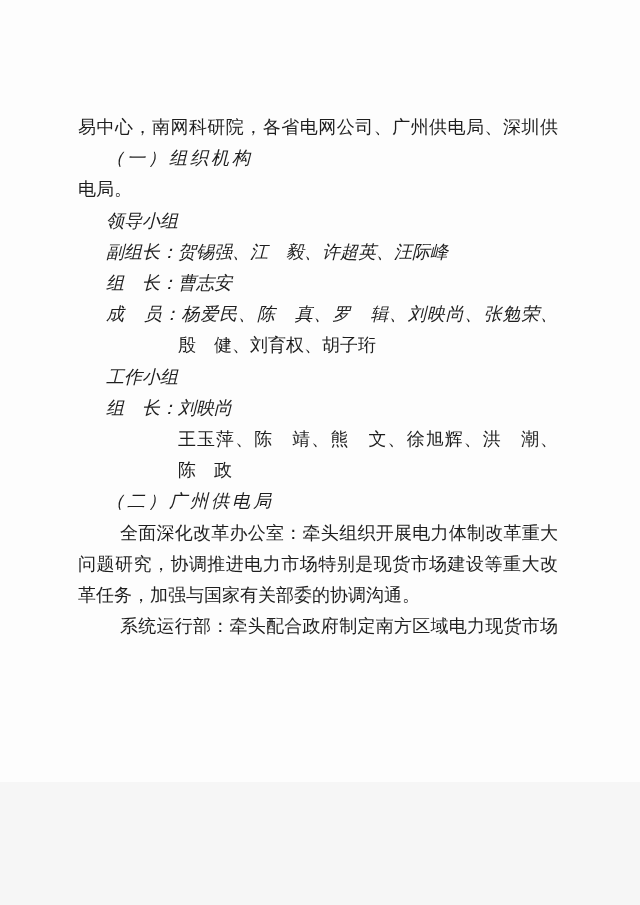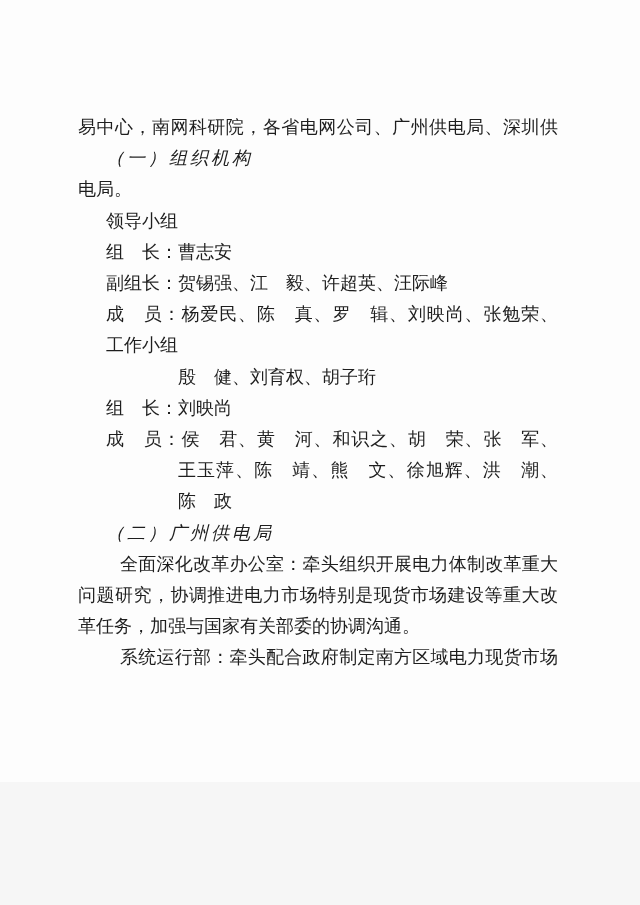--- a/index.html
+++ b/index.html
@@ -19,21 +19,21 @@
     top: 112px;
     width: 480px;
     font-size: 18px;
     line-height: 31.2px;
     font-weight: 500;
   }
   .line { white-space: pre-wrap; }
   
   .j { text-align: justify; text-align-last: justify; }
   
-  .ind1 { padding-left: 28px; }
+  .ind1 { padding-left: 28px; font-style: italic; }
   
   .hang { padding-left: 100px; }
   
   .pind { text-indent: 42px; }
   
   .kai {
     font-family: "Liberation Serif", serif;
     font-style: italic;
     font-weight: 400;
     letter-spacing: 3px;
@@ -53,28 +53,27 @@
 
 <div class="page">
   <div class="content">
 
     <div class="line j">易中心，南网科研院，各省电网公司、广州供电局、深圳供</div>
     <div class="line kai ind1">（一）组织机构</div>
 
     <div class="line">电局。</div>
 
     <div class="line ind1">领导小组</div>
+    <div class="line ind1">副组长：贺锡强、江　毅、许超英、汪际峰</div>
     <div class="line ind1">组　长：曹志安</div>
-    <div class="line ind1">副组长：贺锡强、江　毅、许超英、汪际峰</div>
     <div class="line ind1 j">成　员：杨爱民、陈　真、罗　辑、刘映尚、张勉荣、</div>
+    <div class="line hang">殷　健、刘育权、胡子珩</div>
+
     <div class="line ind1">工作小组</div>
-
-    <div class="line hang">殷　健、刘育权、胡子珩</div>
     <div class="line ind1">组　长：刘映尚</div>
-    <div class="line ind1 j">成　员：侯　君、黄　河、和识之、胡　荣、张　军、</div>
     <div class="line hang j">王玉萍、陈　靖、熊　文、徐旭辉、洪　潮、</div>
     <div class="line hang">陈　政</div>
 
     <div class="line kai ind1">（二）广州供电局</div>
 
     <div class="line j pind">全面深化改革办公室：牵头组织开展电力体制改革重大</div>
     <div class="line j">问题研究，协调推进电力市场特别是现货市场建设等重大改</div>
     <div class="line">革任务，加强与国家有关部委的协调沟通。</div>
     <div class="line j pind">系统运行部：牵头配合政府制定南方区域电力现货市场</div>
 

